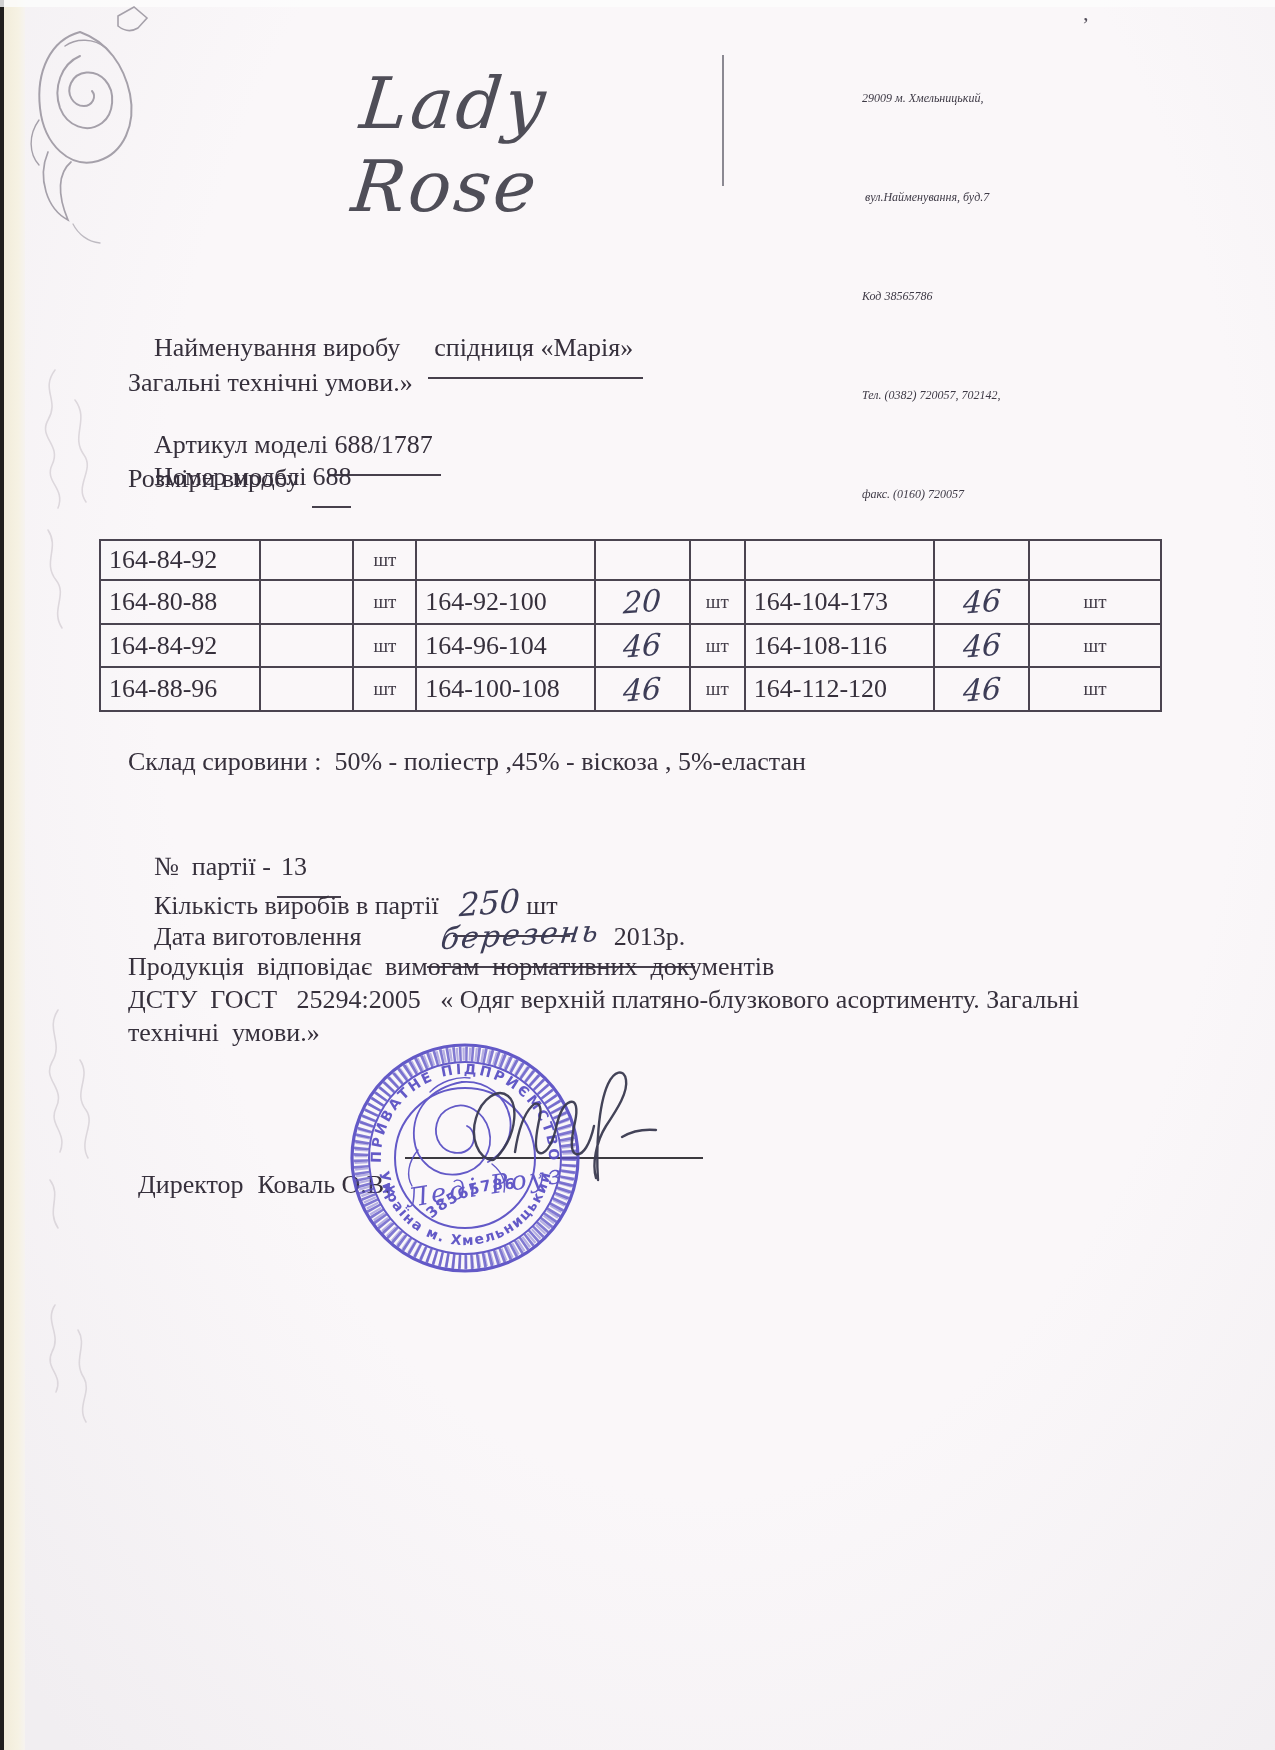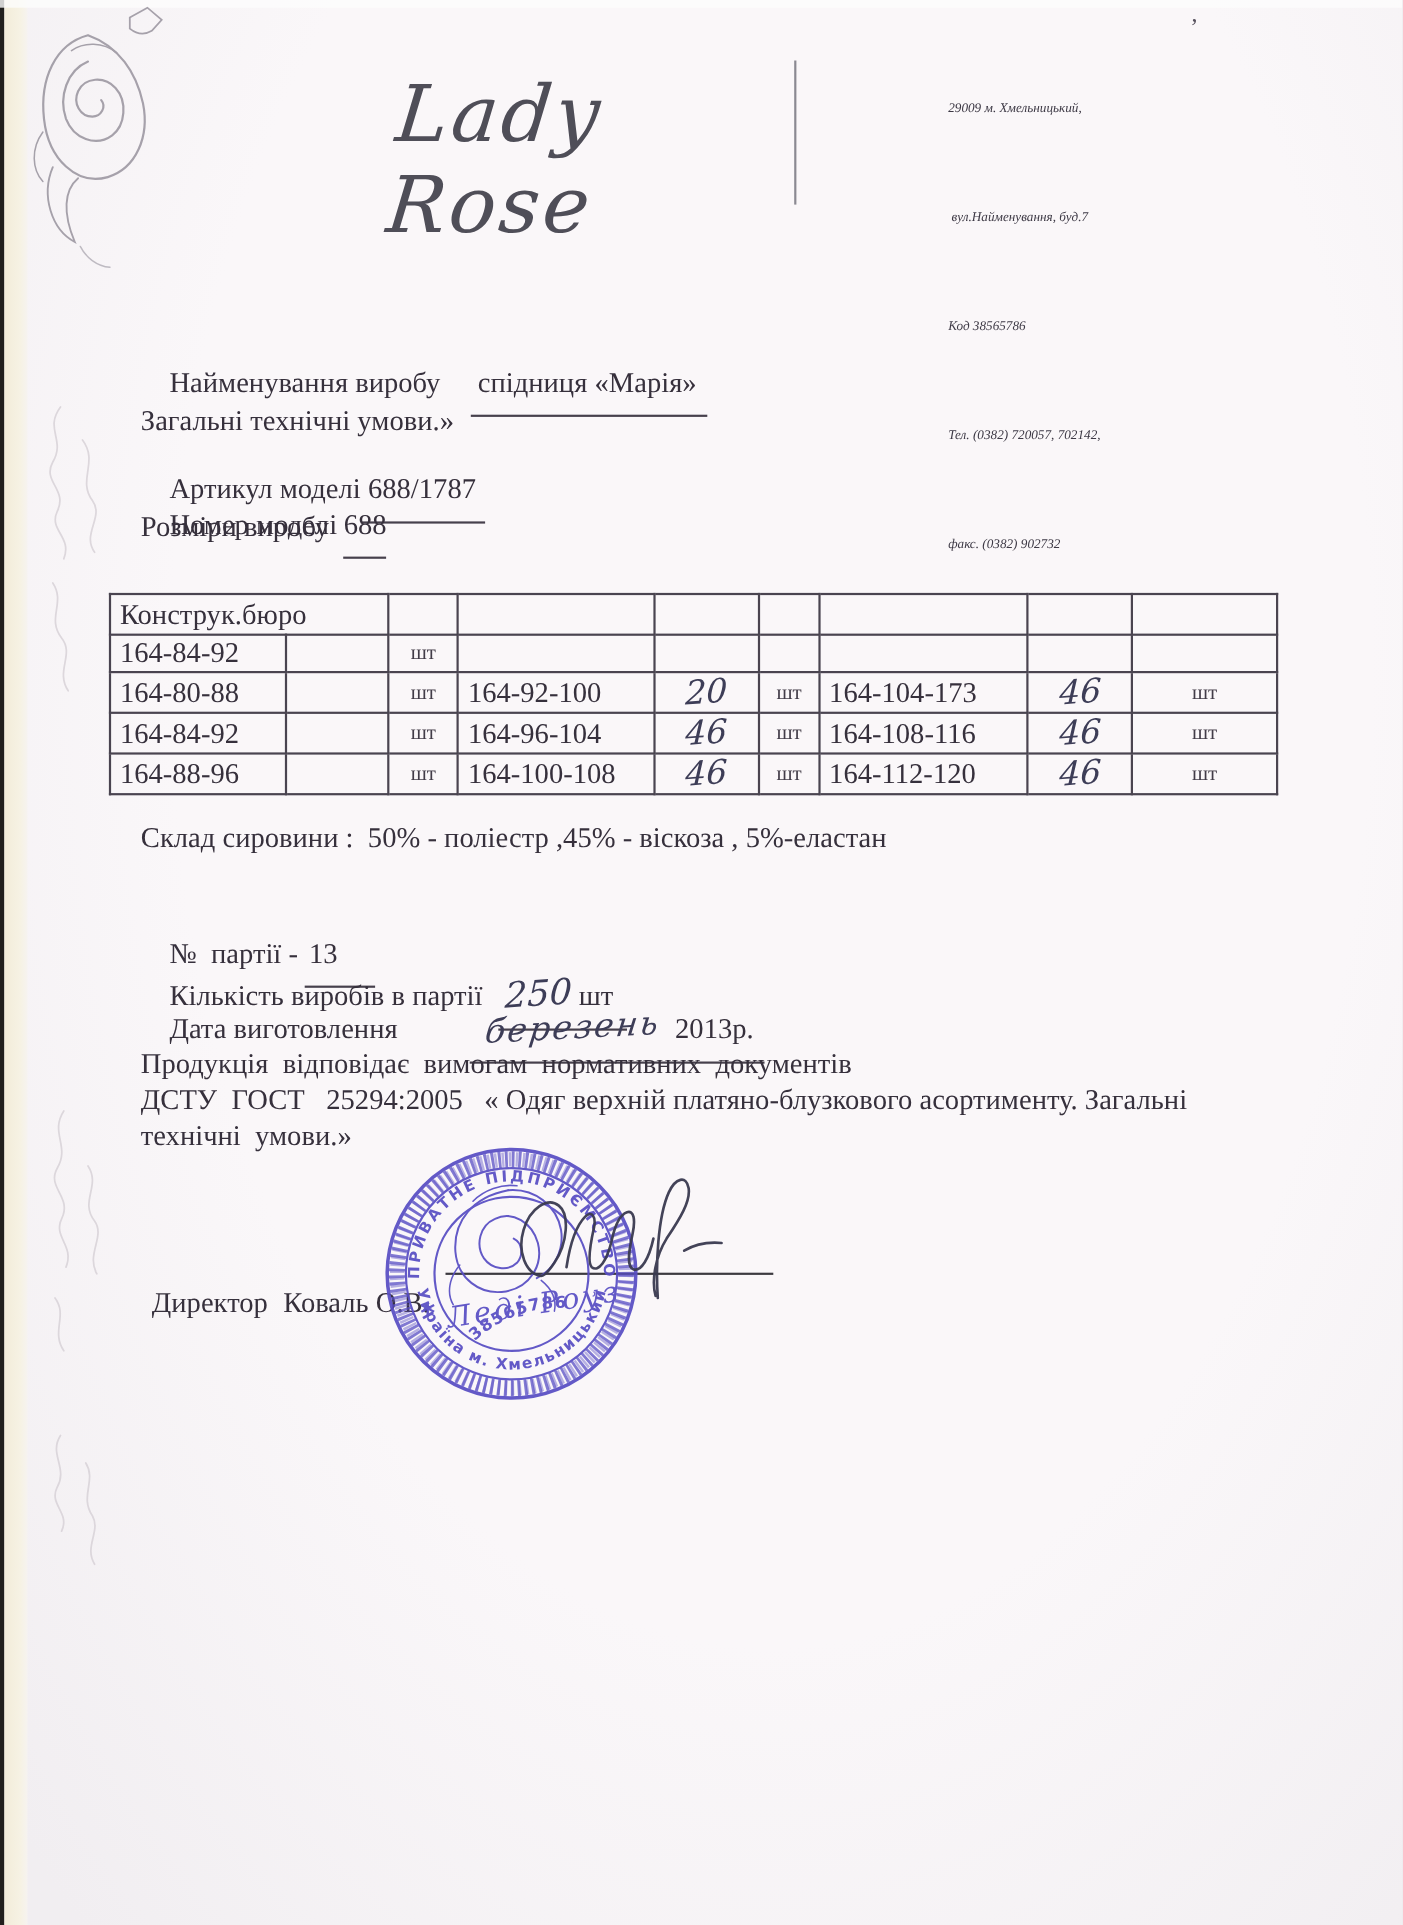--- a/index.html
+++ b/index.html
@@ -91,21 +91,21 @@
   </svg>
 
   <div class="logo">Lady Rose</div>
   <div class="vline"></div>
   <div class="corner-mark">’</div>
   <div class="address">
     <div>29009 м. Хмельницький,</div>
     <div> вул.Найменування, буд.7</div>
     <div>Код 38565786</div>
     <div>Тел. (0382) 720057, 702142,</div>
-    <div>факс. (0382) 902732</div>
+    <div>факс. (0160) 720057</div>
   </div>
 
   <div class="line" style="top:303px">
     <span>Найменування виробу</span><span class="ul gap-md" style="padding-right:10px;padding-left:6px">спідниця «Марія»</span>
   </div>
   <div class="line" style="top:368px">Загальні технічні умови.»</div>
   <div class="line" style="top:400px">
     <span>Артикул моделі</span><span class="ul" style="padding-right:8px"> 688/1787</span>
   </div>
   <div class="line" style="top:432px">
@@ -119,30 +119,20 @@
         <col style="width:8.84%">
         <col style="width:5.93%">
       <col style="width:16.84%">
         <col style="width:8.94%">
         <col style="width:5.17%">
       <col style="width:17.87%">
         <col style="width:8.94%">
         <col style="width:12.42%">
     </colgroup>
     <tbody>
-        <tr style="height:37px">
-      <td colspan="2">Конструк.бюро</td>
-      <td></td>
-          <td></td>
-          <td></td>
-          <td></td>
-          <td></td>
-          <td></td>
-          <td></td>
-    </tr>
     <tr style="height:34px">
       <td>164-84-92</td>
       <td></td>
       <td class="unit">шт</td>
       <td></td>
           <td></td>
           <td></td>
           <td></td>
           <td></td>
           <td></td>

